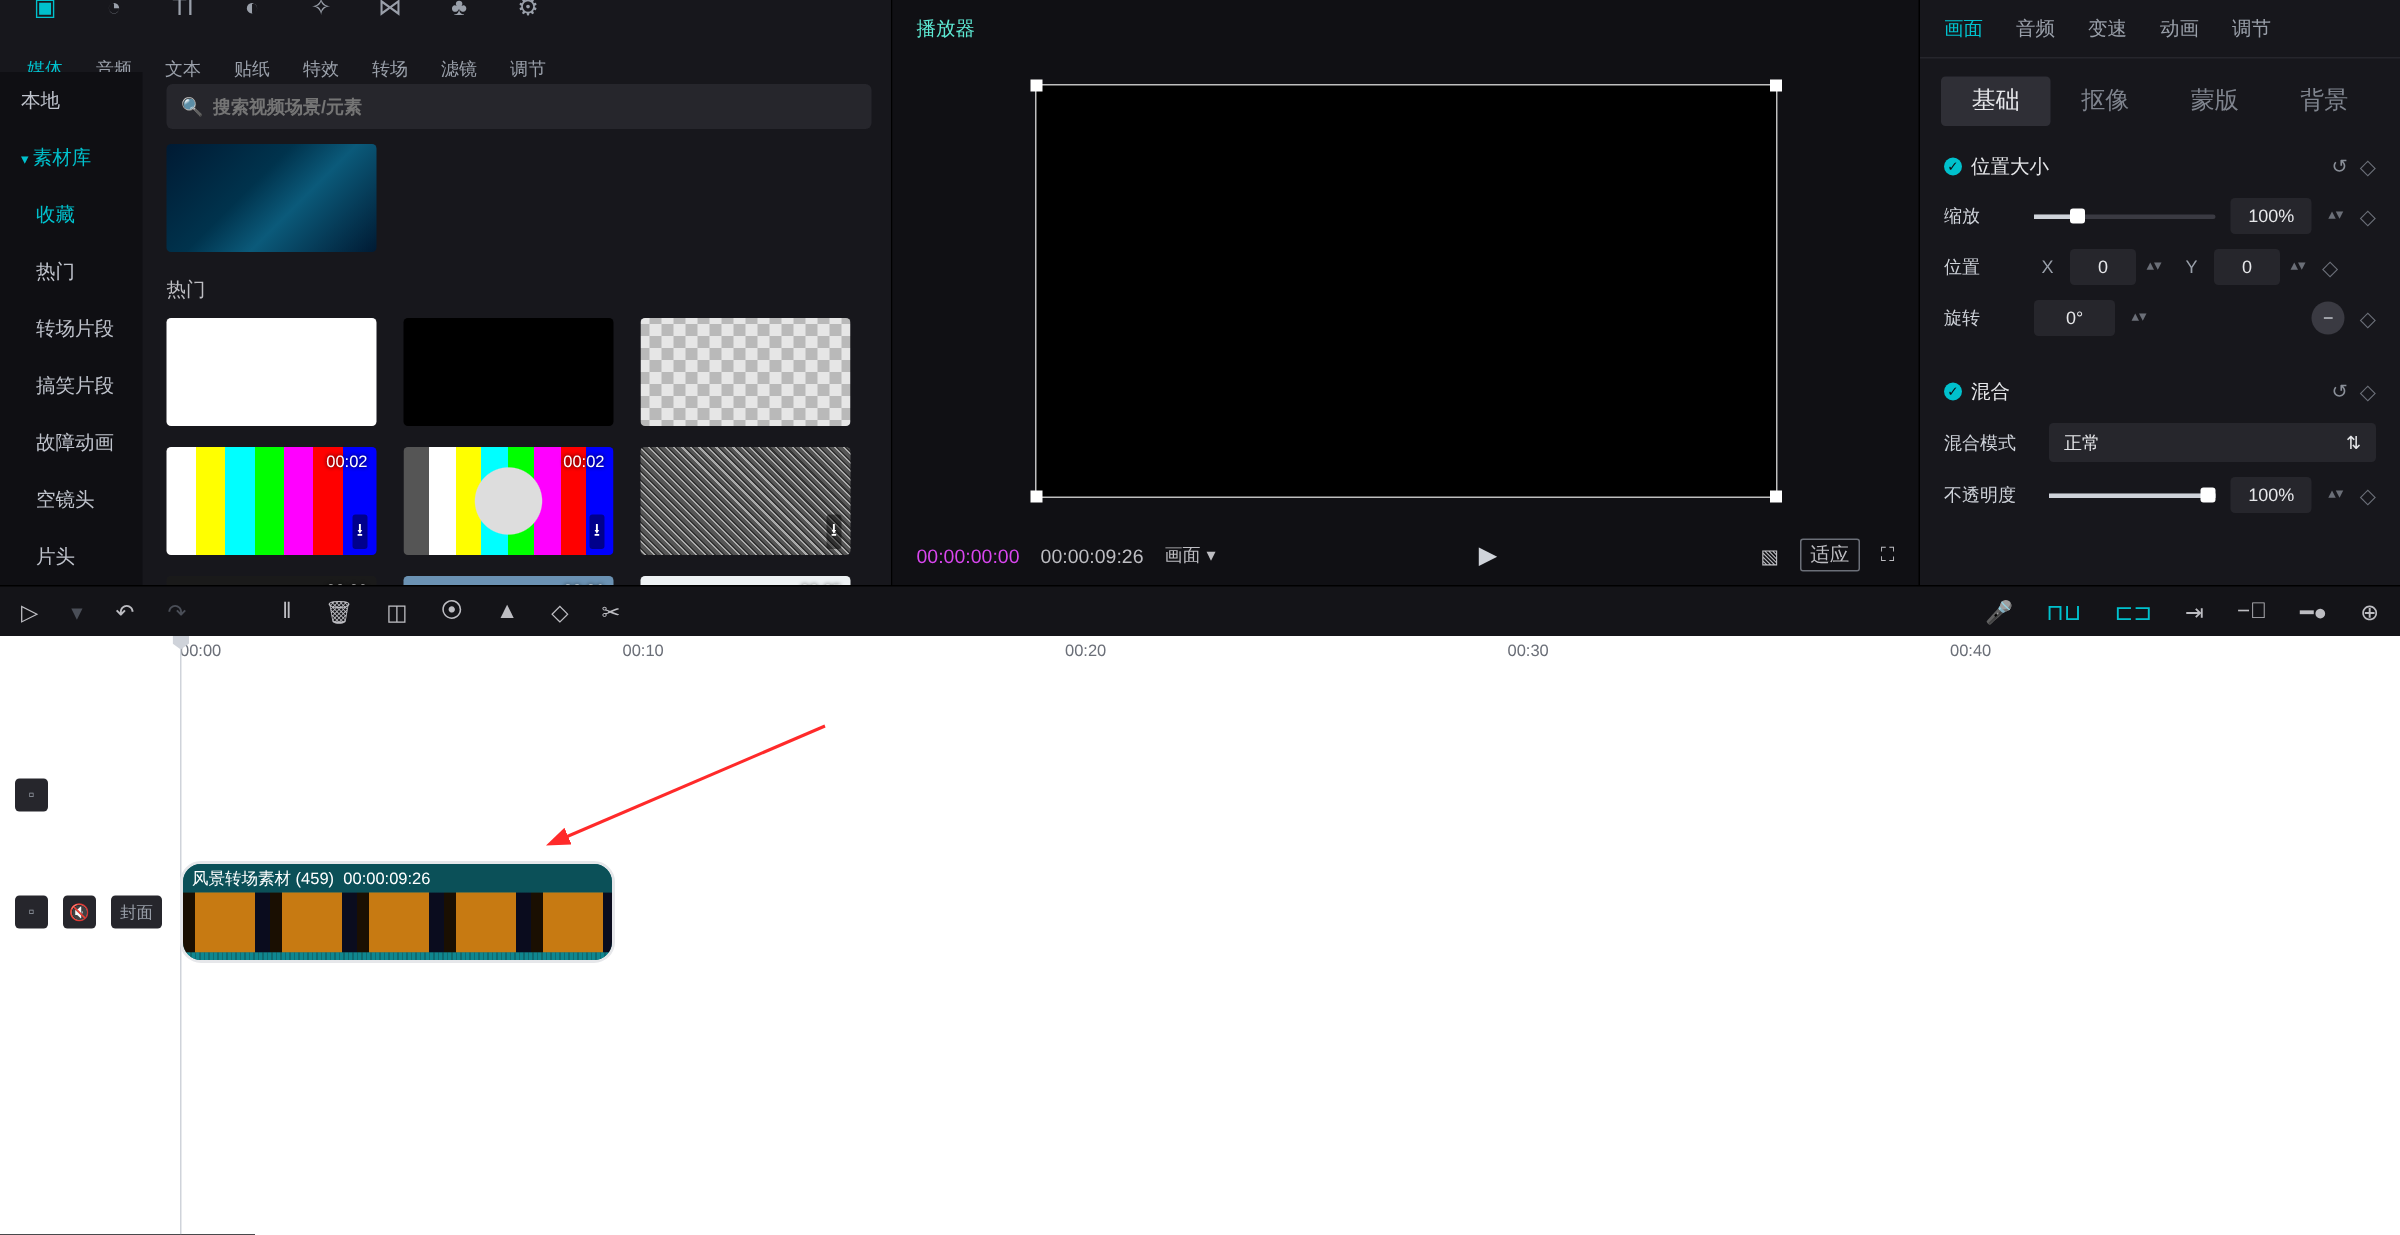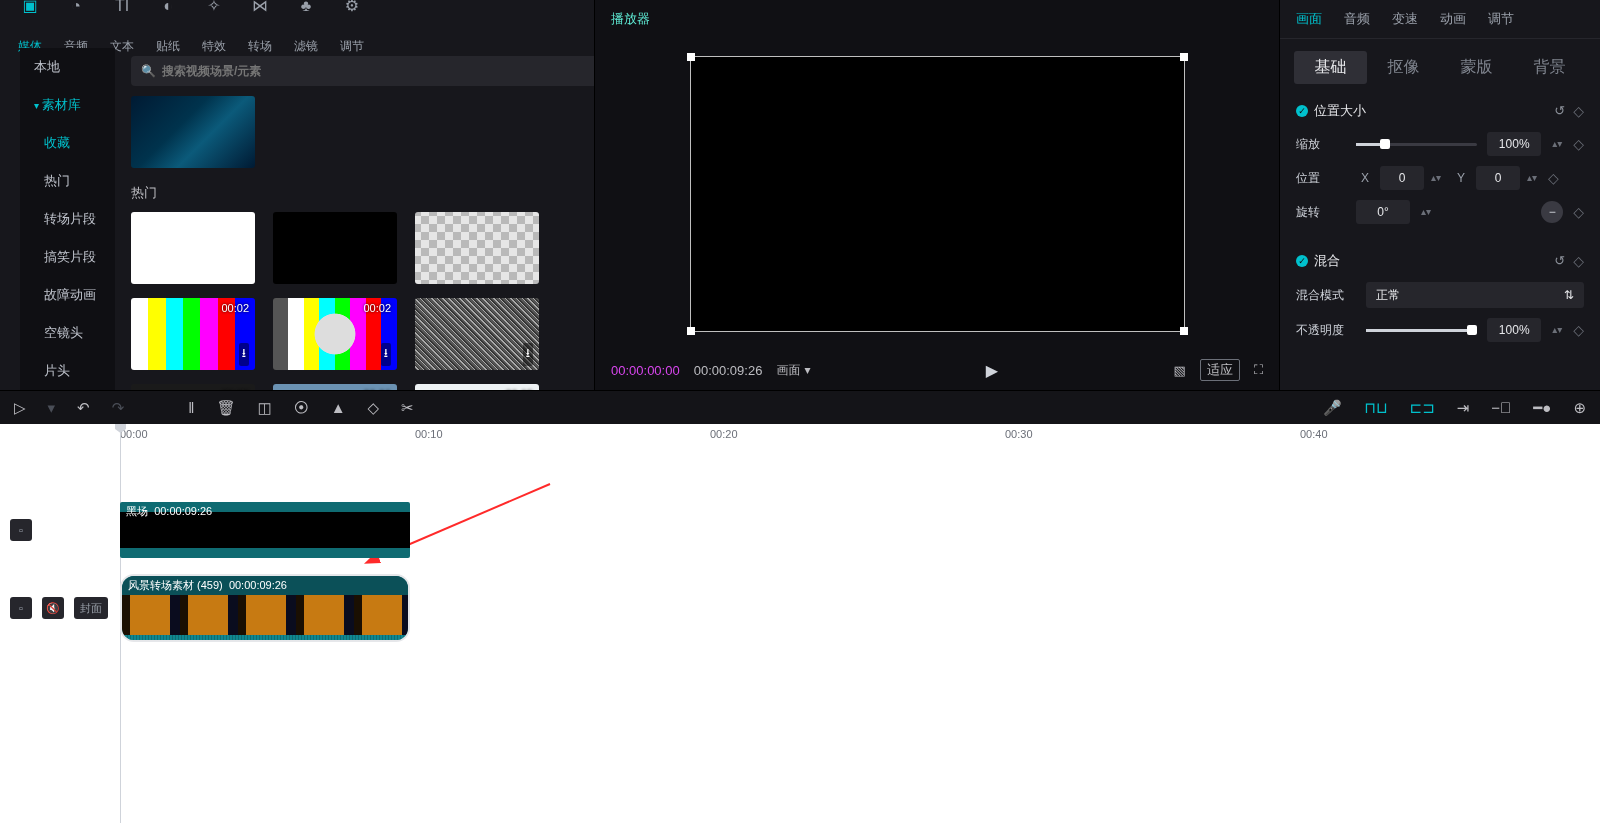--- a/index.html
+++ b/index.html
@@ -11,31 +11,31 @@
   .panel-right { width: 320px; background: #17171c; display: flex; flex-direction: column; }
 
   
   .topnav { display: flex; height: 48px; gap: 22px; padding: 4px 18px 0 18px; align-items: center; }
   .topnav .item { display: flex; flex-direction: column; align-items: center; gap: 2px; cursor: pointer; color: #9aa0aa; }
   .topnav .item.active { color: #00C1CD; }
   .topnav .icon { font-size: 16px; line-height: 1; }
   .topnav .lbl { font-size: 12px; margin-top: 22px; }
 
   
-  .left-body { display: flex; flex: 1; min-height: 0; padding-left: 20px; }
+  .left-body { display: flex; flex: 1; min-height: 0; }
   .sidebar { width: 95px; background: #0f0f13; display: flex; flex-direction: column; }
   .side-item { padding: 10px 14px; color: #bfc3cc; cursor: pointer; font-size: 13px; }
   .side-item.expanded::before { content: "▾ "; color: #00C1CD; font-size: 10px; }
   .side-item.sel { color: #00C1CD; }
   .side-sub { padding-left: 24px; }
   .left-content { flex: 1; padding: 8px 16px; overflow: hidden; }
   .search { width: 470px; height: 30px; background: #26262c; border-radius: 4px; display: flex; align-items: center; padding: 0 10px; color: #6b6f78; gap: 6px; }
   .search input { flex: 1; background: transparent; border: none; color: #14b8a6; outline: none; font-size: 12px; font-weight: bold; }
   .section-title { margin: 16px 0 10px 0; color: #bdbdc2; font-size: 13px; }
-  .thumb { width: 124px; height: 72px; border-radius: 3px; position: relative; background: #1c1c22; overflow: hidden; }
+  .thumb { width: 140px; height: 72px; border-radius: 3px; position: relative; background: #1c1c22; overflow: hidden; }
   .thumb.white { background: #ffffff; }
   .thumb.black { background: #000000; }
   .thumb.trans { background: repeating-conic-gradient(#b9b9b9 0% 25%, #e6e6e6 0% 50%) 50% / 16px 16px; }
   .thumb.wave { background: linear-gradient(135deg,#001a33,#00334d 40%,#0b5a7a 60%,#001a33); }
   .thumb.bars { background: linear-gradient(to right,#fff 0 14%,#ffff00 0 28%,#00ffff 0 42%,#00ff00 0 56%,#ff00ff 0 70%,#ff0000 0 84%,#0000ff 0 100%); }
   .thumb.test { background: radial-gradient(circle at 50% 50%, #ddd 0 28%, transparent 29%), linear-gradient(to right,#555 0 12%,#fff 0 25%,#ffff00 0 37%,#00ffff 0 50%,#00ff00 0 62%,#ff00ff 0 75%,#ff0000 0 87%,#0000ff 0 100%); }
   .thumb.static { background: repeating-linear-gradient(45deg,#555 0 2px,#aaa 2px 3px,#333 3px 4px); }
   .thumb.clip1 { background: radial-gradient(circle at 50% 60%, #ffe 0 14%, #c79b5b 15% 30%, #1a1a1a 31% 100%); }
   .thumb.clip2 { background: linear-gradient(#6b92b3 0 55%, #3a5a20 55% 100%); }
   .thumb.clip3 { background: linear-gradient(#eef2f4 0 40%, #c8c8c4 40% 100%); }
@@ -362,23 +362,20 @@
           </marker>
         </defs>
       <line x1="190" y1="5" x2="15" y2="80" stroke="#ff2a2a" stroke-width="2" marker-end="url(#ah)"></line>
     </svg>
 
     <div class="tracks">
       <div class="track-row" style="margin-top:50px">
         <div class="track-head">
             <span class="btn">▫</span>
           </div>
-        <div class="clip-A">
-          <span>黑场</span>&nbsp;&nbsp;<span>00:00:09:26</span>
-        </div>
       </div>
       <div class="track-row">
         <div class="track-head">
           <span class="btn">▫</span>
           <span class="btn">🔇</span>
           <span class="btn" style="width:auto;padding:0 6px">封面</span>
         </div>
         <div class="clip-B">
           <div class="hdr"><span>风景转场素材 (459)</span>&nbsp;&nbsp;<span>00:00:09:26</span></div>
           <div class="frames"></div>

